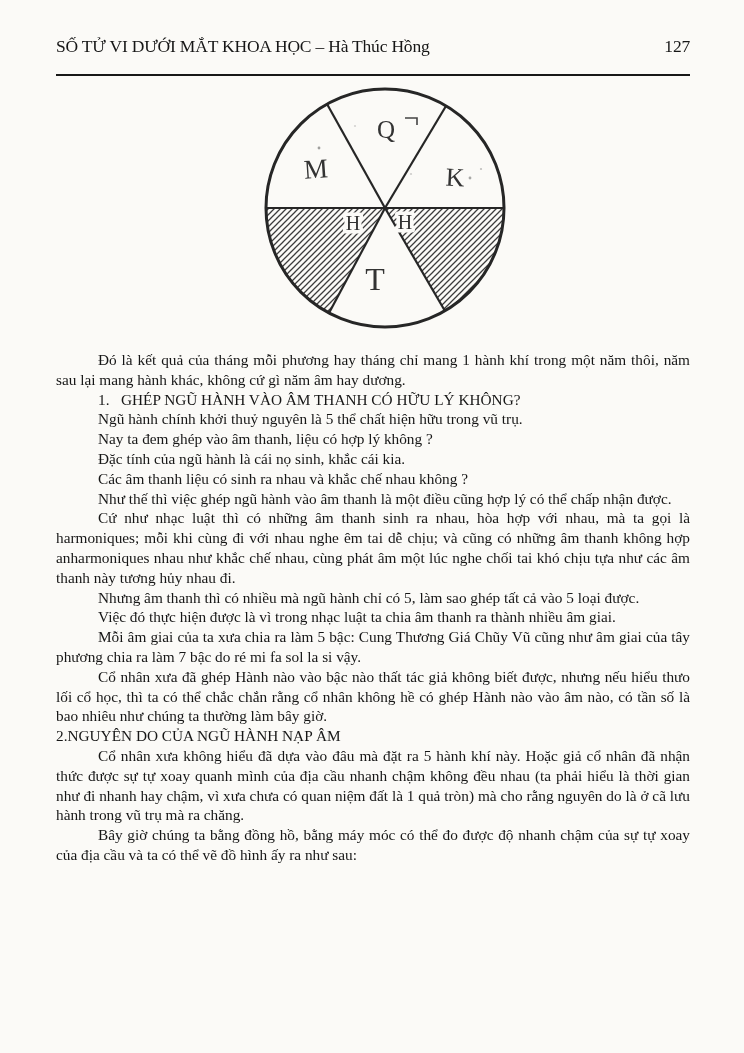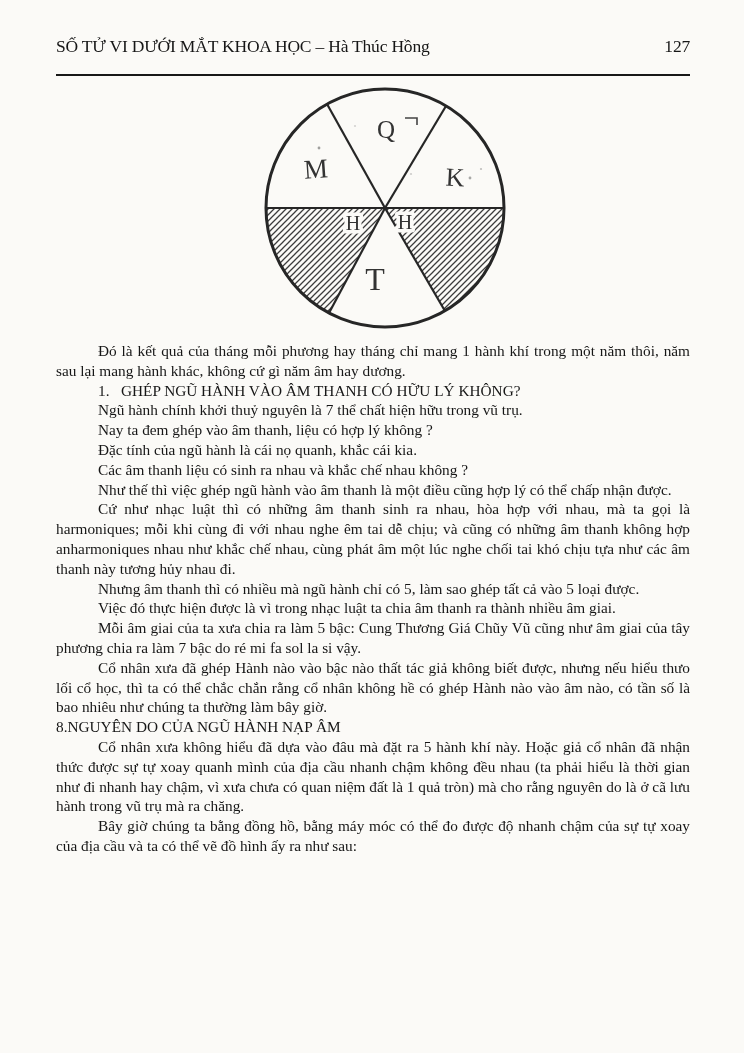--- a/index.html
+++ b/index.html
@@ -13,21 +13,21 @@
     position:absolute;left:56px;top:36px;width:634px;
     display:flex;justify-content:space-between;align-items:baseline;
     font-size:17.5px;letter-spacing:-0.2px;white-space:nowrap;
   }
   .header-rule{
     position:absolute;left:56px;top:74px;width:634px;height:0;
     border-top:2px solid #181818;
   }
   .figure-wrap{position:absolute;left:259px;top:86px;width:252px;height:250px;}
   .content{
-    position:absolute;left:56px;top:341px;width:634px;
+    position:absolute;left:56px;top:350px;width:634px;
     font-size:15.3px;line-height:19.8px;text-align:justify;
   }
   .content p{margin:0;padding:0;}
   .content p.indent{text-indent:42px;}
   .content p.heading{text-align:left;white-space:pre-wrap;}
   svg text{
     font-family:"Liberation Serif","DejaVu Serif",serif;
     fill:#333;
   }
   svg text.halo{paint-order:stroke;stroke:#fbfaf7;stroke-width:7px;stroke-linejoin:round;}
@@ -73,26 +73,26 @@
     <circle cx="211" cy="92" r="1.4" fill="#555" opacity="0.5"></circle>
     <circle cx="222" cy="83" r="1.1" fill="#666" opacity="0.4"></circle>
     <circle cx="152" cy="88" r="1.1" fill="#777" opacity="0.35"></circle>
     <circle cx="96" cy="40" r="1.1" fill="#777" opacity="0.3"></circle>
   </svg>
 </div>
 
 <div class="content">
     <p class="body indent">Đó là kết quả của tháng mỗi phương hay tháng chỉ mang 1 hành khí trong một năm thôi, năm sau lại mang hành khác, không cứ gì năm âm hay dương.</p>
     <p class="heading indent">1.   GHÉP NGŨ HÀNH VÀO ÂM THANH CÓ HỮU LÝ KHÔNG?</p>
-    <p class="body indent">Ngũ hành chính khởi thuỷ nguyên là 7 thể chất hiện hữu trong vũ trụ.</p>
+    <p class="body indent">Ngũ hành chính khởi thuỷ nguyên là 5 thể chất hiện hữu trong vũ trụ.</p>
     <p class="body indent">Nay ta đem ghép vào âm thanh, liệu có hợp lý không ?</p>
-    <p class="body indent">Đặc tính của ngũ hành là cái nọ quanh, khắc cái kia.</p>
+    <p class="body indent">Đặc tính của ngũ hành là cái nọ sinh, khắc cái kia.</p>
     <p class="body indent">Các âm thanh liệu có sinh ra nhau và khắc chế nhau không ?</p>
     <p class="body indent">Như thế thì việc ghép ngũ hành vào âm thanh là một điều cũng hợp lý có thể chấp nhận được.</p>
     <p class="body indent">Cứ như nhạc luật thì có những âm thanh sinh ra nhau, hòa hợp với nhau, mà ta gọi là harmoniques; mỗi khi cùng đi với nhau nghe êm tai dễ chịu; và cũng có những âm thanh không hợp anharmoniques nhau như khắc chế nhau, cùng phát âm một lúc nghe chối tai khó chịu tựa như các âm thanh này tương hủy nhau đi.</p>
     <p class="body indent">Nhưng âm thanh thì có nhiều mà ngũ hành chỉ có 5, làm sao ghép tất cả vào 5 loại được.</p>
     <p class="body indent">Việc đó thực hiện được là vì trong nhạc luật ta chia âm thanh ra thành nhiều âm giai.</p>
     <p class="body indent">Mỗi âm giai của ta xưa chia ra làm 5 bậc: Cung Thương Giá Chũy Vũ cũng như âm giai của tây phương chia ra làm 7 bậc do ré mi fa sol la si vậy.</p>
     <p class="body indent">Cổ nhân xưa đã ghép Hành nào vào bậc nào thất tác giả không biết được, nhưng nếu hiểu thưo lối cổ học, thì ta có thể chắc chắn rằng cổ nhân không hề có ghép Hành nào vào âm nào, có tần số là bao nhiêu như chúng ta thường làm bây giờ.</p>
-    <p class="heading">8.NGUYÊN DO CỦA NGŨ HÀNH NẠP ÂM</p>
+    <p class="heading">2.NGUYÊN DO CỦA NGŨ HÀNH NẠP ÂM</p>
     <p class="body indent">Cổ nhân xưa không hiểu đã dựa vào đâu mà đặt ra 5 hành khí này. Hoặc giả cổ nhân đã nhận thức được sự tự xoay quanh mình của địa cầu nhanh chậm không đều nhau (ta phải hiểu là thời gian như đi nhanh hay chậm, vì xưa chưa có quan niệm đất là 1 quả tròn) mà cho rằng nguyên do là ở cã lưu hành trong vũ trụ mà ra chăng.</p>
     <p class="body indent">Bây giờ chúng ta bằng đồng hồ, bằng máy móc có thể đo được độ nhanh chậm của sự tự xoay của địa cầu và ta có thể vẽ đồ hình ấy ra như sau:</p>
   </div>
 
 </body></html>

